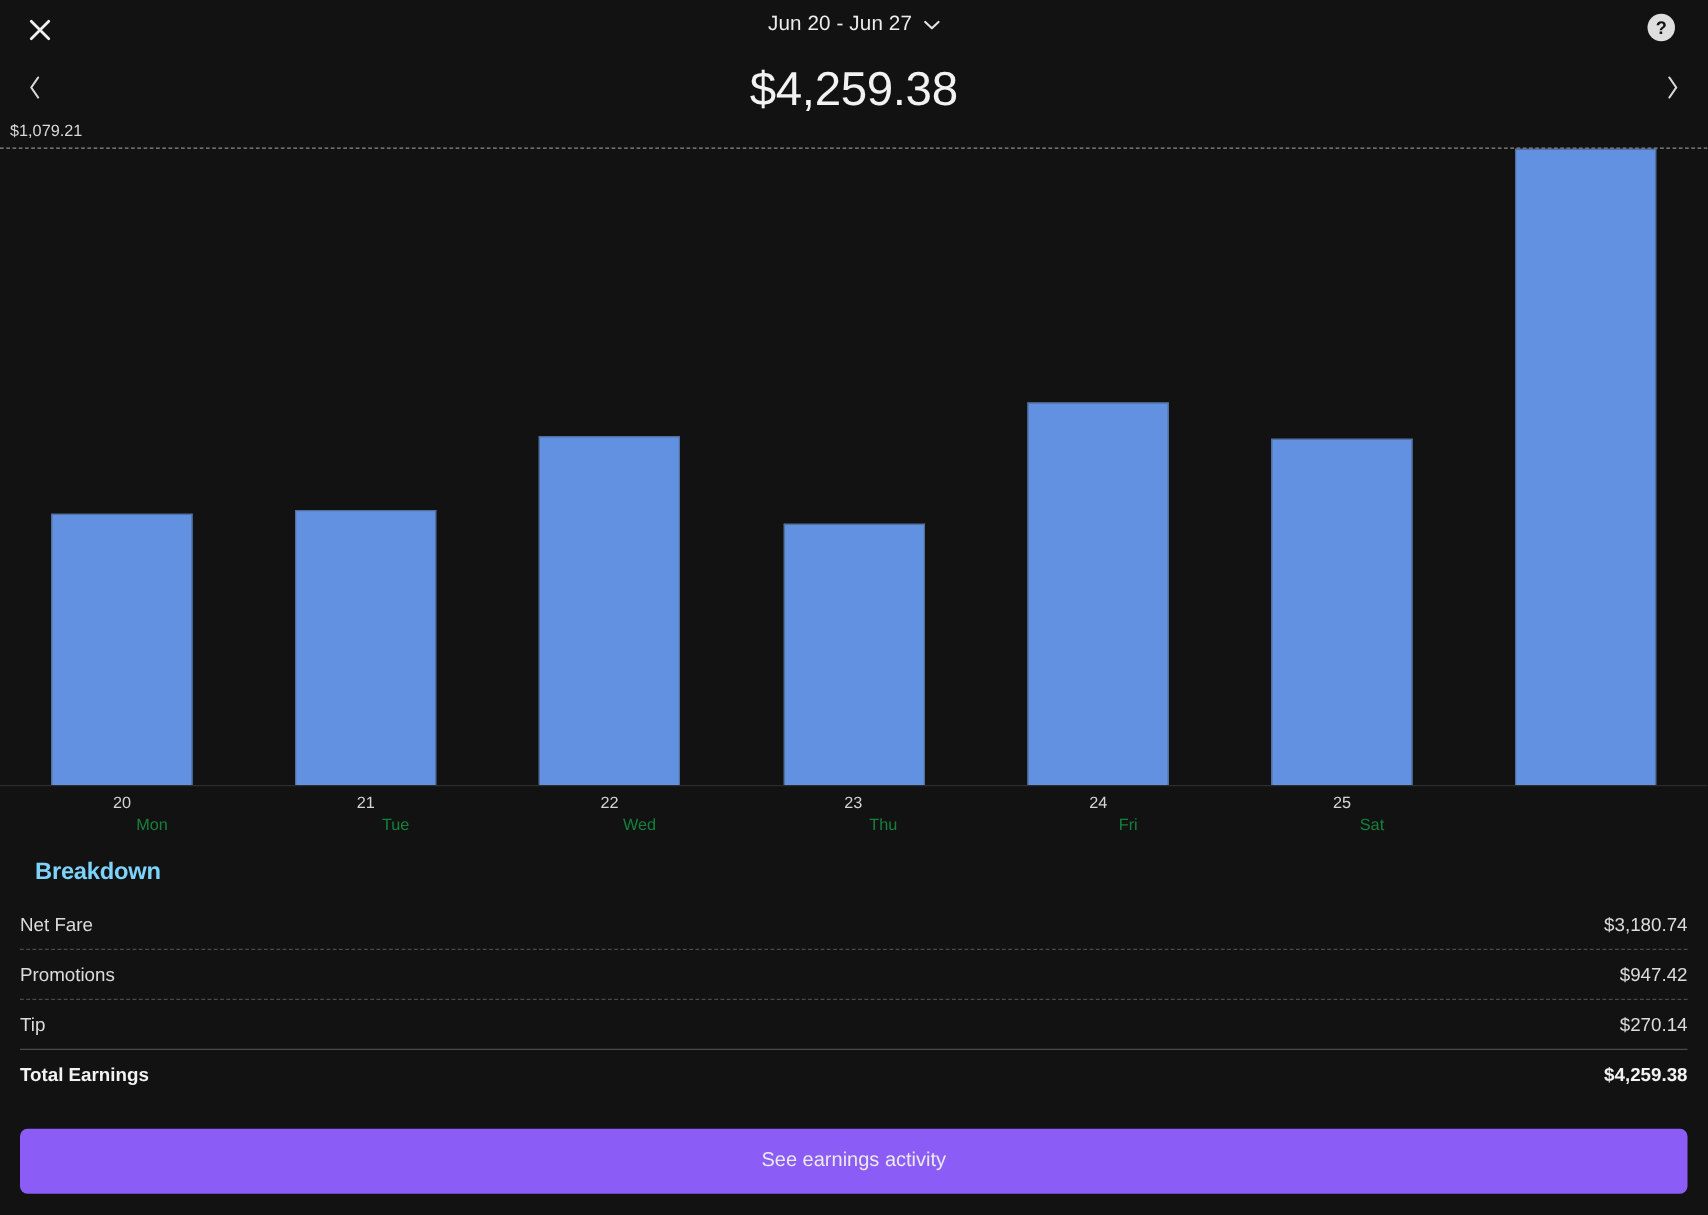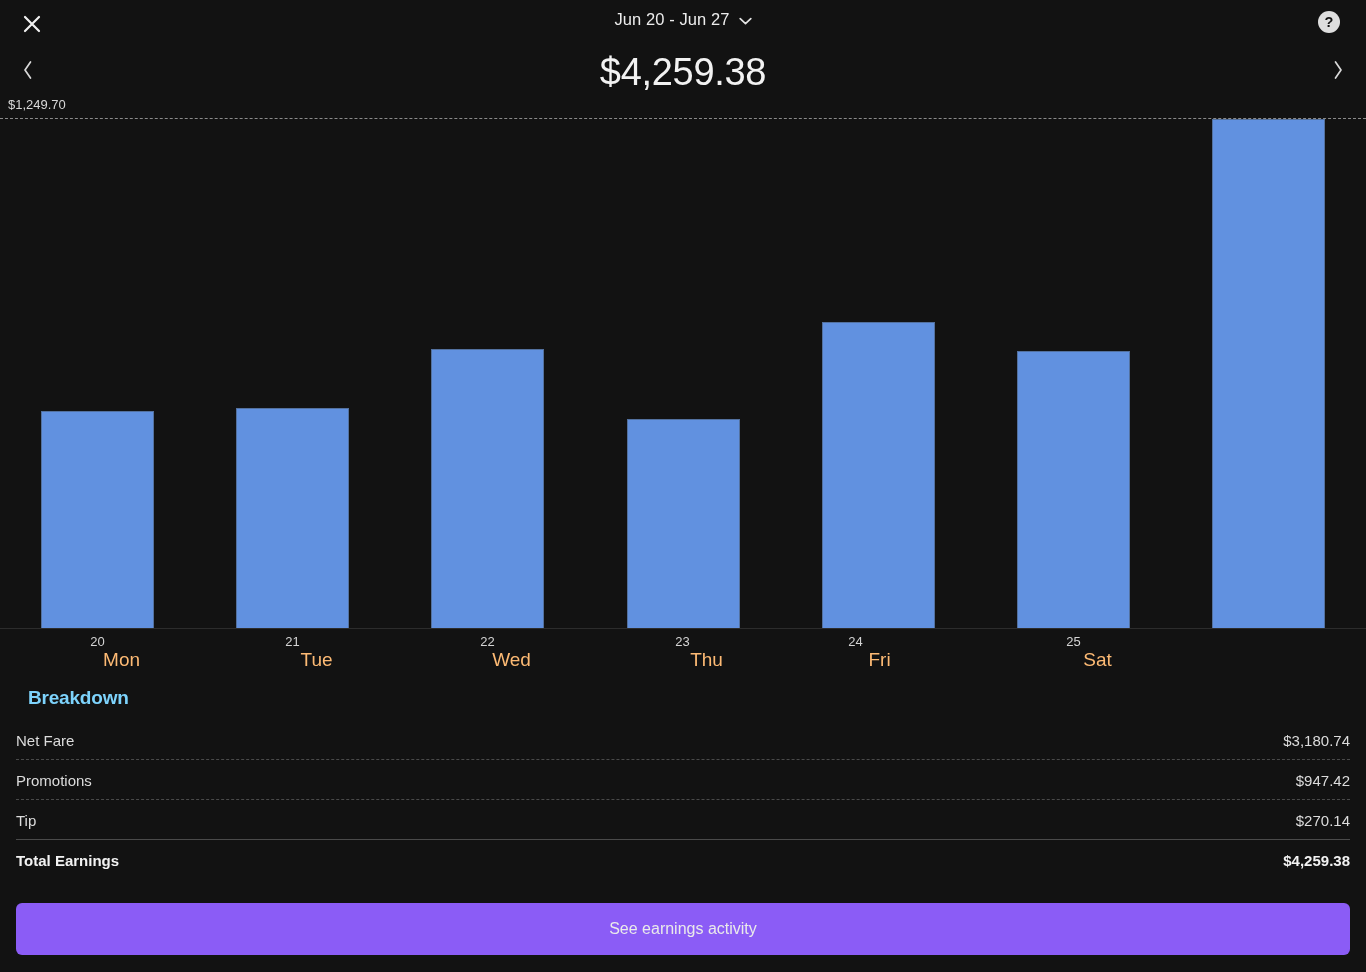--- a/index.html
+++ b/index.html
@@ -148,22 +148,22 @@
     text-align: center;
     line-height: 18px;
   }
   .xlabel .daynum {
     display: block;
     font-size: 13px;
     color: #d4d4d4;
   }
   .xlabel .dayname {
     display: block;
-    font-size: 19px;
-    color: #fdba74;
+    font-size: 13px;
+    color: #15803d;
     margin-left: 48px;
   }
 
   
   .breakdown {
     position: absolute;
     top: 676px; left: 0;
     width: 1366px;
   }
   .breakdown-title {
@@ -266,21 +266,21 @@
     <div class="nav-next">
       <span>
         <svg width="12" height="20" viewBox="0 0 12 20" aria-hidden="true">
           <path d="M3.5 2 L9 10 L3.5 18" fill="none" stroke="#d8d8d8" stroke-width="1.7" stroke-linecap="round" stroke-linejoin="round"></path>
         </svg>
       </span>
     </div>
   </div>
 
   <div class="chart-wrap">
-    <div class="gridline-value">$1,249.70</div>
+    <div class="gridline-value">$1,079.21</div>
     <div class="gridline"></div>
 
     <div class="plot">
       <div class="bars" id="bars">
           <div class="bar" style="left: 41px; width: 113px; height: 217px; background: rgb(97, 145, 224);"></div>
           <div class="bar" style="left: 236px; width: 113px; height: 220px; background: rgb(97, 145, 224);"></div>
           <div class="bar" style="left: 431px; width: 113px; height: 279px; background: rgb(97, 145, 224);"></div>
           <div class="bar" style="left: 627px; width: 113px; height: 209px; background: rgb(97, 145, 224);"></div>
           <div class="bar" style="left: 822px; width: 113px; height: 306px; background: rgb(97, 145, 224);"></div>
           <div class="bar" style="left: 1017px; width: 113px; height: 277px; background: rgb(97, 145, 224);"></div>
@@ -299,21 +299,21 @@
           <span class="dayname">Tue</span>
         </div>
         <div class="xlabel" style="left: 390px; width: 195.143px;">
           <span class="daynum">22</span>
           <span class="dayname">Wed</span>
         </div>
         <div class="xlabel" style="left: 585px; width: 195.143px;">
           <span class="daynum">23</span>
           <span class="dayname">Thu</span>
         </div>
-        <div class="xlabel" style="left: 758px; width: 195.143px;">
+        <div class="xlabel" style="left: 781px; width: 195.143px;">
           <span class="daynum">24</span>
           <span class="dayname">Fri</span>
         </div>
         <div class="xlabel" style="left: 976px; width: 195.143px;">
           <span class="daynum">25</span>
           <span class="dayname">Sat</span>
         </div>
       </div>
   </div>
 

